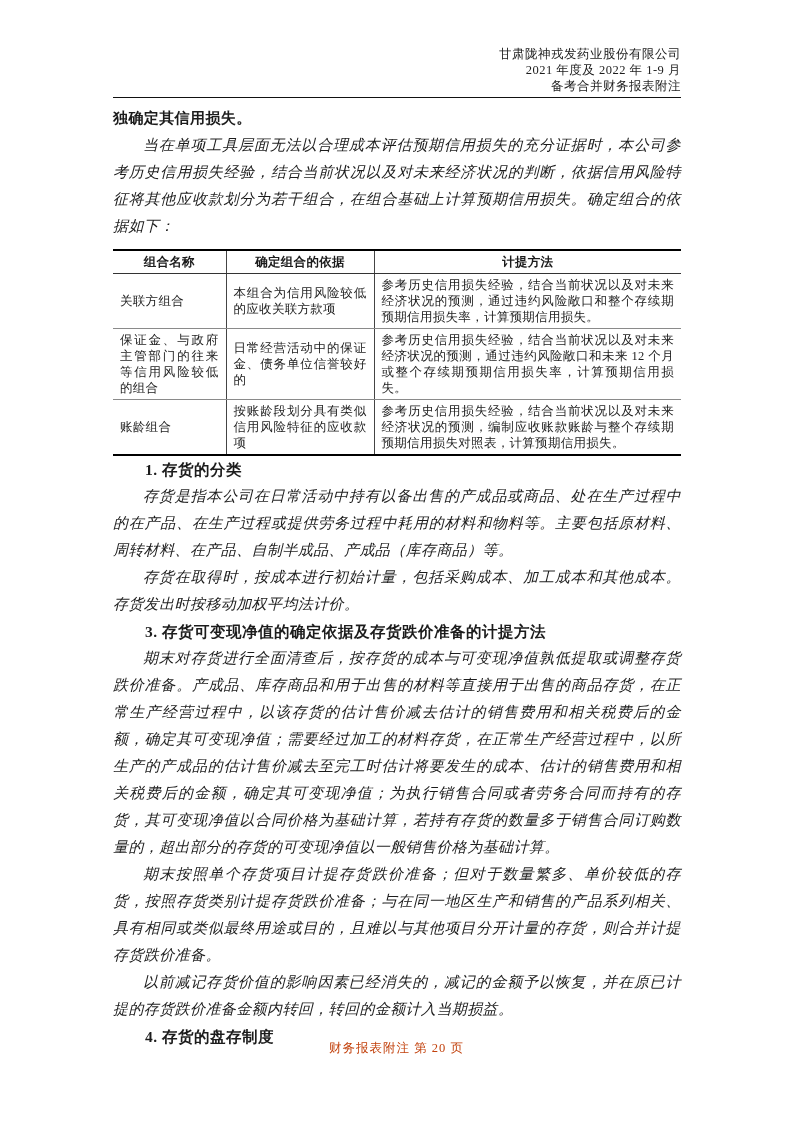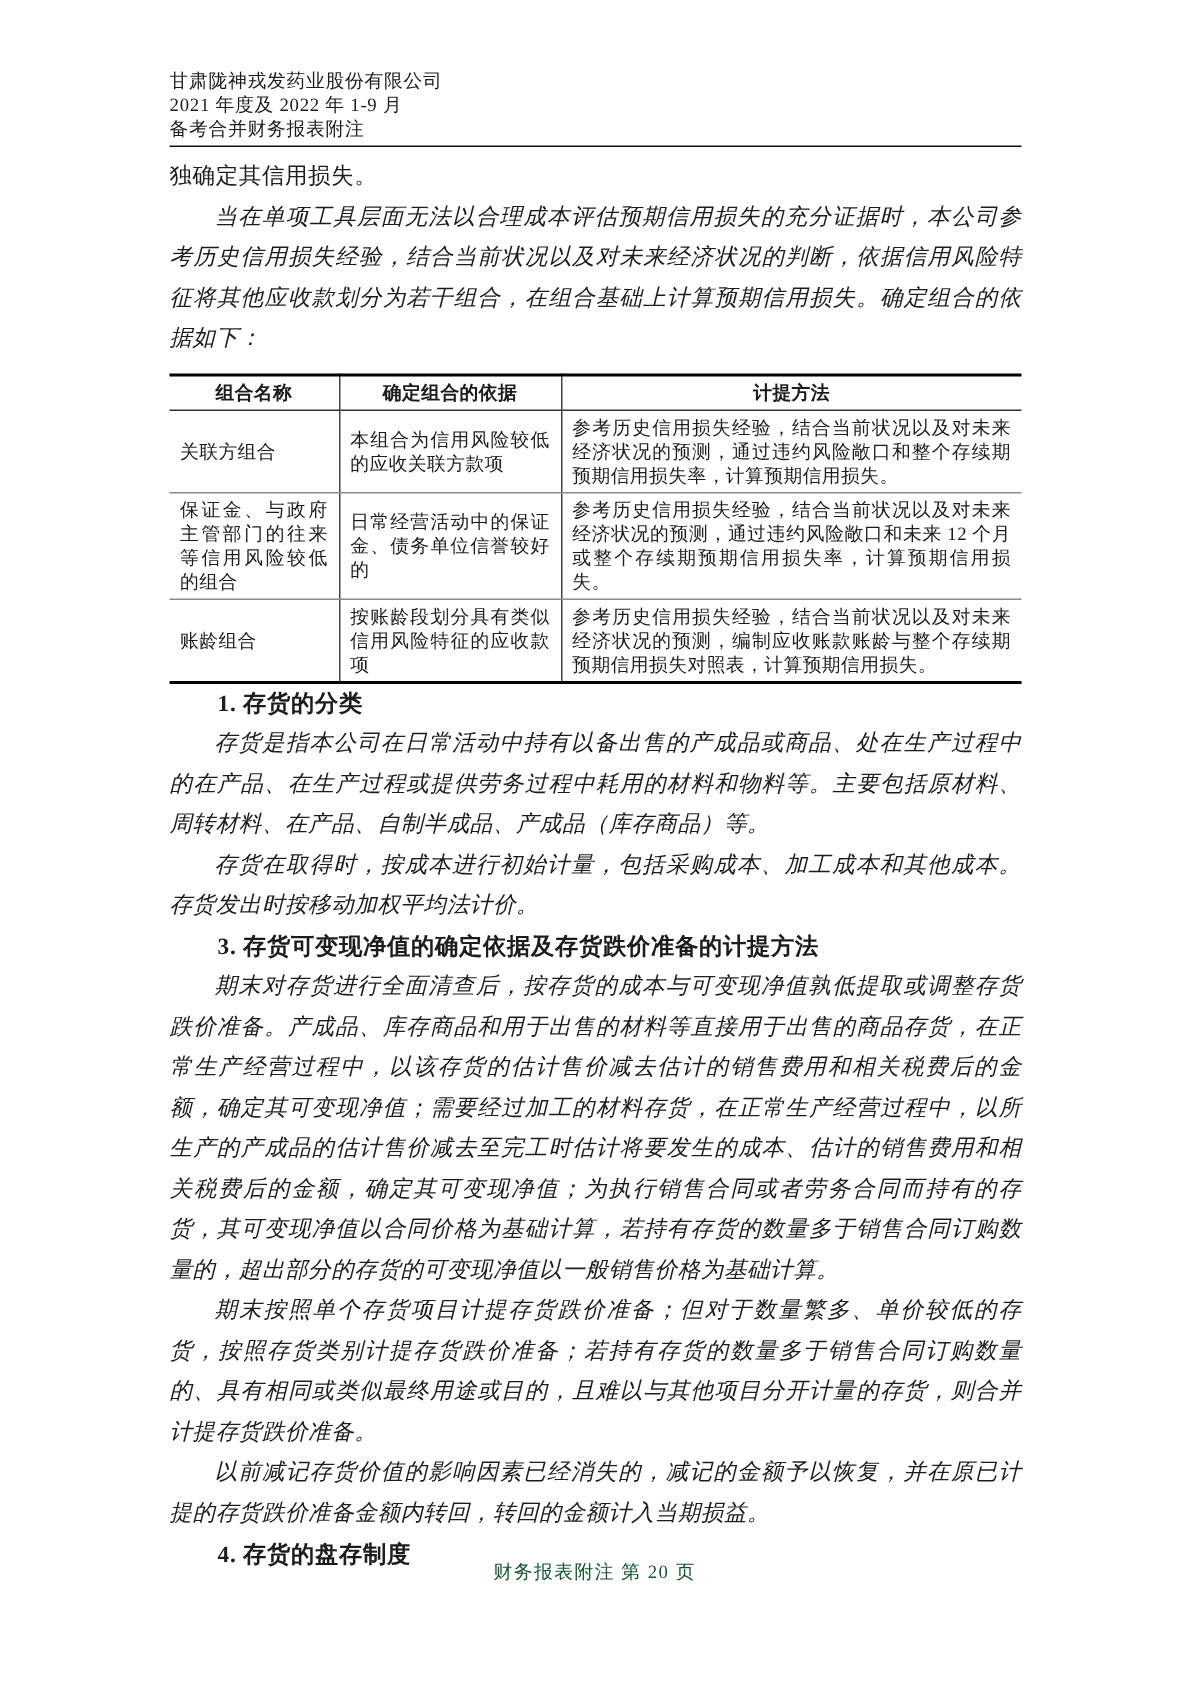--- a/index.html
+++ b/index.html
@@ -14,36 +14,36 @@
   .page {
     position: absolute; inset: 0;
     background: #ffffff;
   }
   .content {
     position: absolute;
     left: 113px; top: 46px;
     width: 568px;
   }
   
-  .doc-header { font-size: 12.5px; line-height: 16px; letter-spacing: 0.5px; }
+  .doc-header { font-size: 12.5px; line-height: 16px; letter-spacing: 0.5px; text-align: right; }
   .doc-header .hline { white-space: nowrap; }
   .header-rule {
     border: none;
     border-top: 1.6px solid #111;
     margin-top: 3px;
   }
   
   .para {
     font-size: 15px;
     line-height: 27px;
     text-align: justify;
     letter-spacing: 0.4px;
   }
   .para.indent { text-indent: 2em; font-style: italic; }
-  .carryover { margin-top: 7px; }
+  .carryover { margin-top: 7px; font-weight: bold; }
   
   table.portfolio {
     width: 100%;
     border-collapse: collapse;
     table-layout: fixed;
     margin-top: 9px;
     border-top: 2px solid #000;
     border-bottom: 2px solid #000;
     font-size: 12.5px;
     line-height: 16px;
@@ -76,21 +76,21 @@
   .h15 { margin-top: 13px; }
   .h-num { margin-top: 0; font-family: Liberation Serif, serif; }
   
   .footer {
     position: absolute;
     left: 0; right: 0;
     top: 1040px;
     text-align: center;
     font-size: 12.5px;
     letter-spacing: 1px;
-    color: #14532d;
+    color: #c2410c;
   }
 </style>
 </head>
 <body>
 
 <div class="page">
   <div class="content">
 
     <div class="doc-header">
       <div class="hline">甘肃陇神戎发药业股份有限公司</div>
@@ -135,21 +135,21 @@
     </table>
 
 
     <div class="h-section h-num">1. 存货的分类</div>
     <p class="para indent">存货是指本公司在日常活动中持有以备出售的产成品或商品、处在生产过程中的在产品、在生产过程或提供劳务过程中耗用的材料和物料等。主要包括原材料、周转材料、在产品、自制半成品、产成品（库存商品）等。</p>
 
     <p class="para indent">存货在取得时，按成本进行初始计量，包括采购成本、加工成本和其他成本。存货发出时按移动加权平均法计价。</p>
 
     <div class="h-section h-num">3. 存货可变现净值的确定依据及存货跌价准备的计提方法</div>
     <p class="para indent">期末对存货进行全面清查后，按存货的成本与可变现净值孰低提取或调整存货跌价准备。产成品、库存商品和用于出售的材料等直接用于出售的商品存货，在正常生产经营过程中，以该存货的估计售价减去估计的销售费用和相关税费后的金额，确定其可变现净值；需要经过加工的材料存货，在正常生产经营过程中，以所生产的产成品的估计售价减去至完工时估计将要发生的成本、估计的销售费用和相关税费后的金额，确定其可变现净值；为执行销售合同或者劳务合同而持有的存货，其可变现净值以合同价格为基础计算，若持有存货的数量多于销售合同订购数量的，超出部分的存货的可变现净值以一般销售价格为基础计算。</p>
-    <p class="para indent">期末按照单个存货项目计提存货跌价准备；但对于数量繁多、单价较低的存货，按照存货类别计提存货跌价准备；若持有存货的数量多于销售合同订购数量的、具有相同或类似最终用途或目的，且难以与其他项目分开计量的存货，则合并计提存货跌价准备。</p>
+    <p class="para indent">期末按照单个存货项目计提存货跌价准备；但对于数量繁多、单价较低的存货，按照存货类别计提存货跌价准备；与在同一地区生产和销售的产品系列相关、具有相同或类似最终用途或目的，且难以与其他项目分开计量的存货，则合并计提存货跌价准备。</p>
     <p class="para indent">以前减记存货价值的影响因素已经消失的，减记的金额予以恢复，并在原已计提的存货跌价准备金额内转回，转回的金额计入当期损益。</p>
 
     <div class="h-section h-num">4. 存货的盘存制度</div>
 
   </div>
 
   <div class="footer">财务报表附注 第 20 页</div>
 </div>
 
 </body></html>

